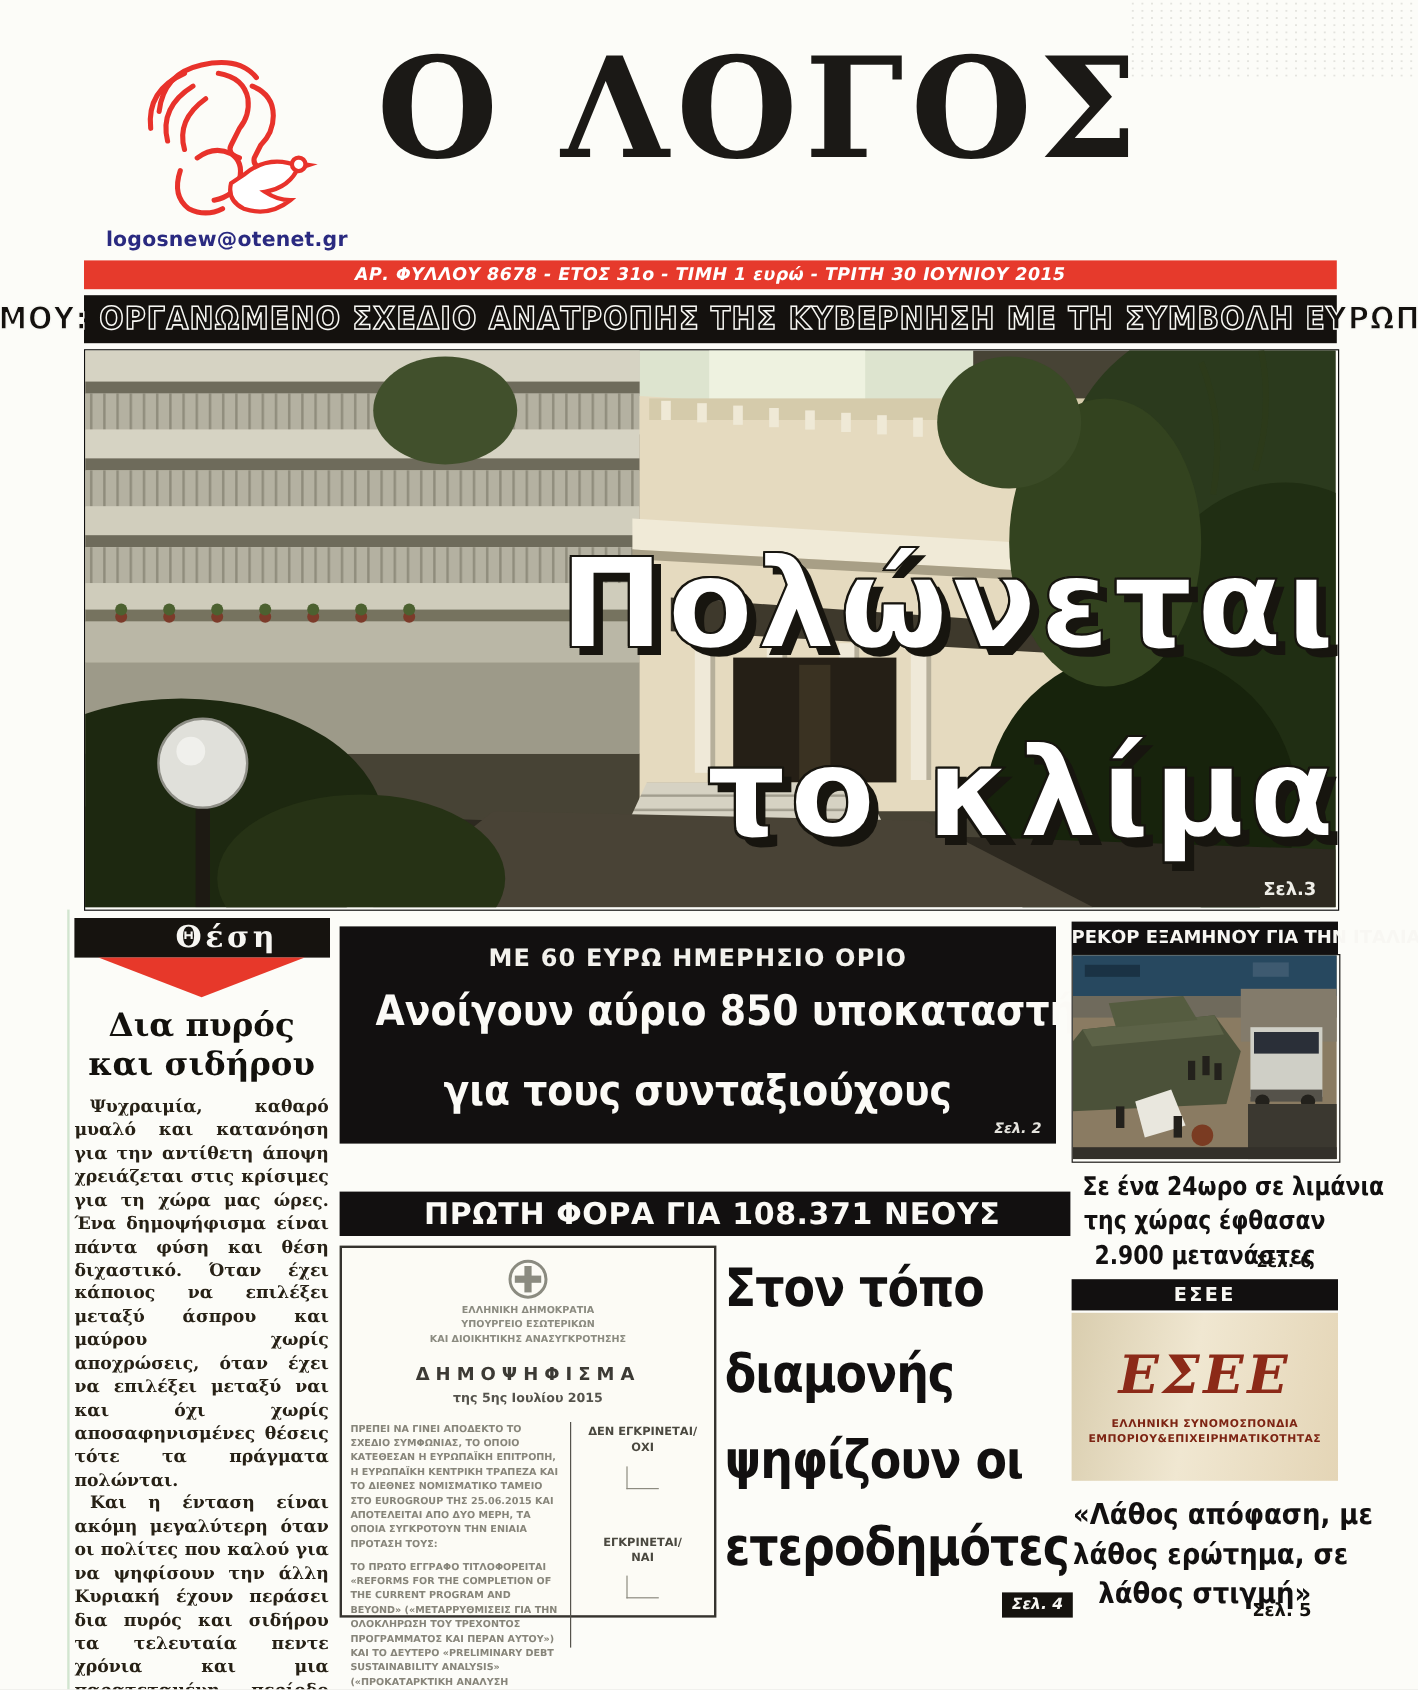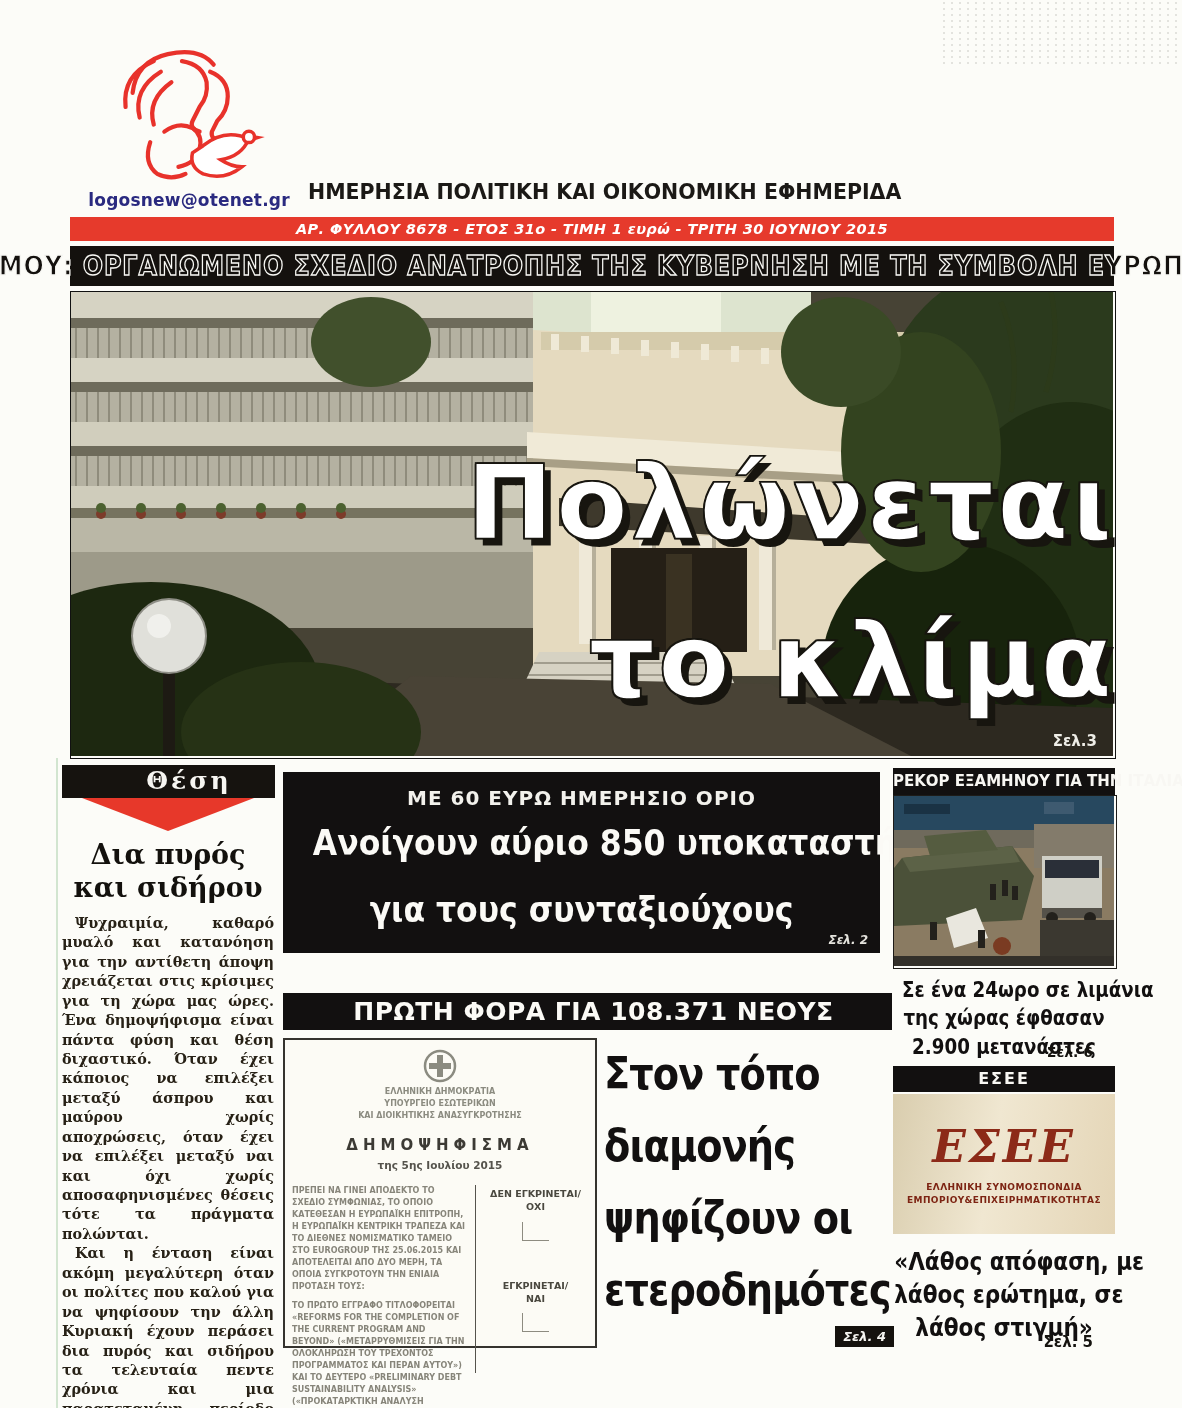--- a/index.html
+++ b/index.html
@@ -140,21 +140,21 @@
       <path d="M28,58 Q24,70 32,76 Q40,80 48,76"></path>
     </g>
     <g stroke="#e8322b" stroke-width="2" fill="#ffffff">
       <path d="M58,60 Q70,50 84,56 Q80,66 68,68 Q74,72 80,72 Q70,80 58,76 Q50,72 52,64 Z"></path>
       <circle cx="84" cy="55" r="3.2"></circle>
     </g>
     <path d="M87,54 L93,55 L87,57 Z" fill="#e8322b"></path>
   </svg>
   <div class="email">logosnew@otenet.gr</div>
 
-  <div class="subtitle">ΗΜΕΡΗΣΙΑ ΠΟΛΙΤΙΚΗ ΚΑΙ ΟΙΚΟΝΟΜΙΚΗ ΕΦΗΜΕΡΙΔΑ</div>
+  <div class="masthead">Ο ΛΟΓΟΣ</div>
   <div class="issue-bar">ΑΡ. ΦΥΛΛΟΥ 8678 - ΕΤΟΣ 31ο - ΤΙΜΗ 1 ευρώ - ΤΡΙΤΗ 30 ΙΟΥΝΙΟΥ 2015</div>
 
   <div class="top-banner">
     <span>ΜΑΞΙΜΟΥ: ΟΡΓΑΝΩΜΕΝΟ ΣΧΕΔΙΟ ΑΝΑΤΡΟΠΗΣ ΤΗΣ ΚΥΒΕΡΝΗΣΗ ΜΕ ΤΗ ΣΥΜΒΟΛΗ ΕΥΡΩΠΑΙΩΝ</span>
   </div>
 
   <div class="photo">
     <svg width="1042" height="464" viewBox="0 0 1042 464">
       <defs>
         <pattern id="rails" width="11" height="30" patternUnits="userSpaceOnUse">

